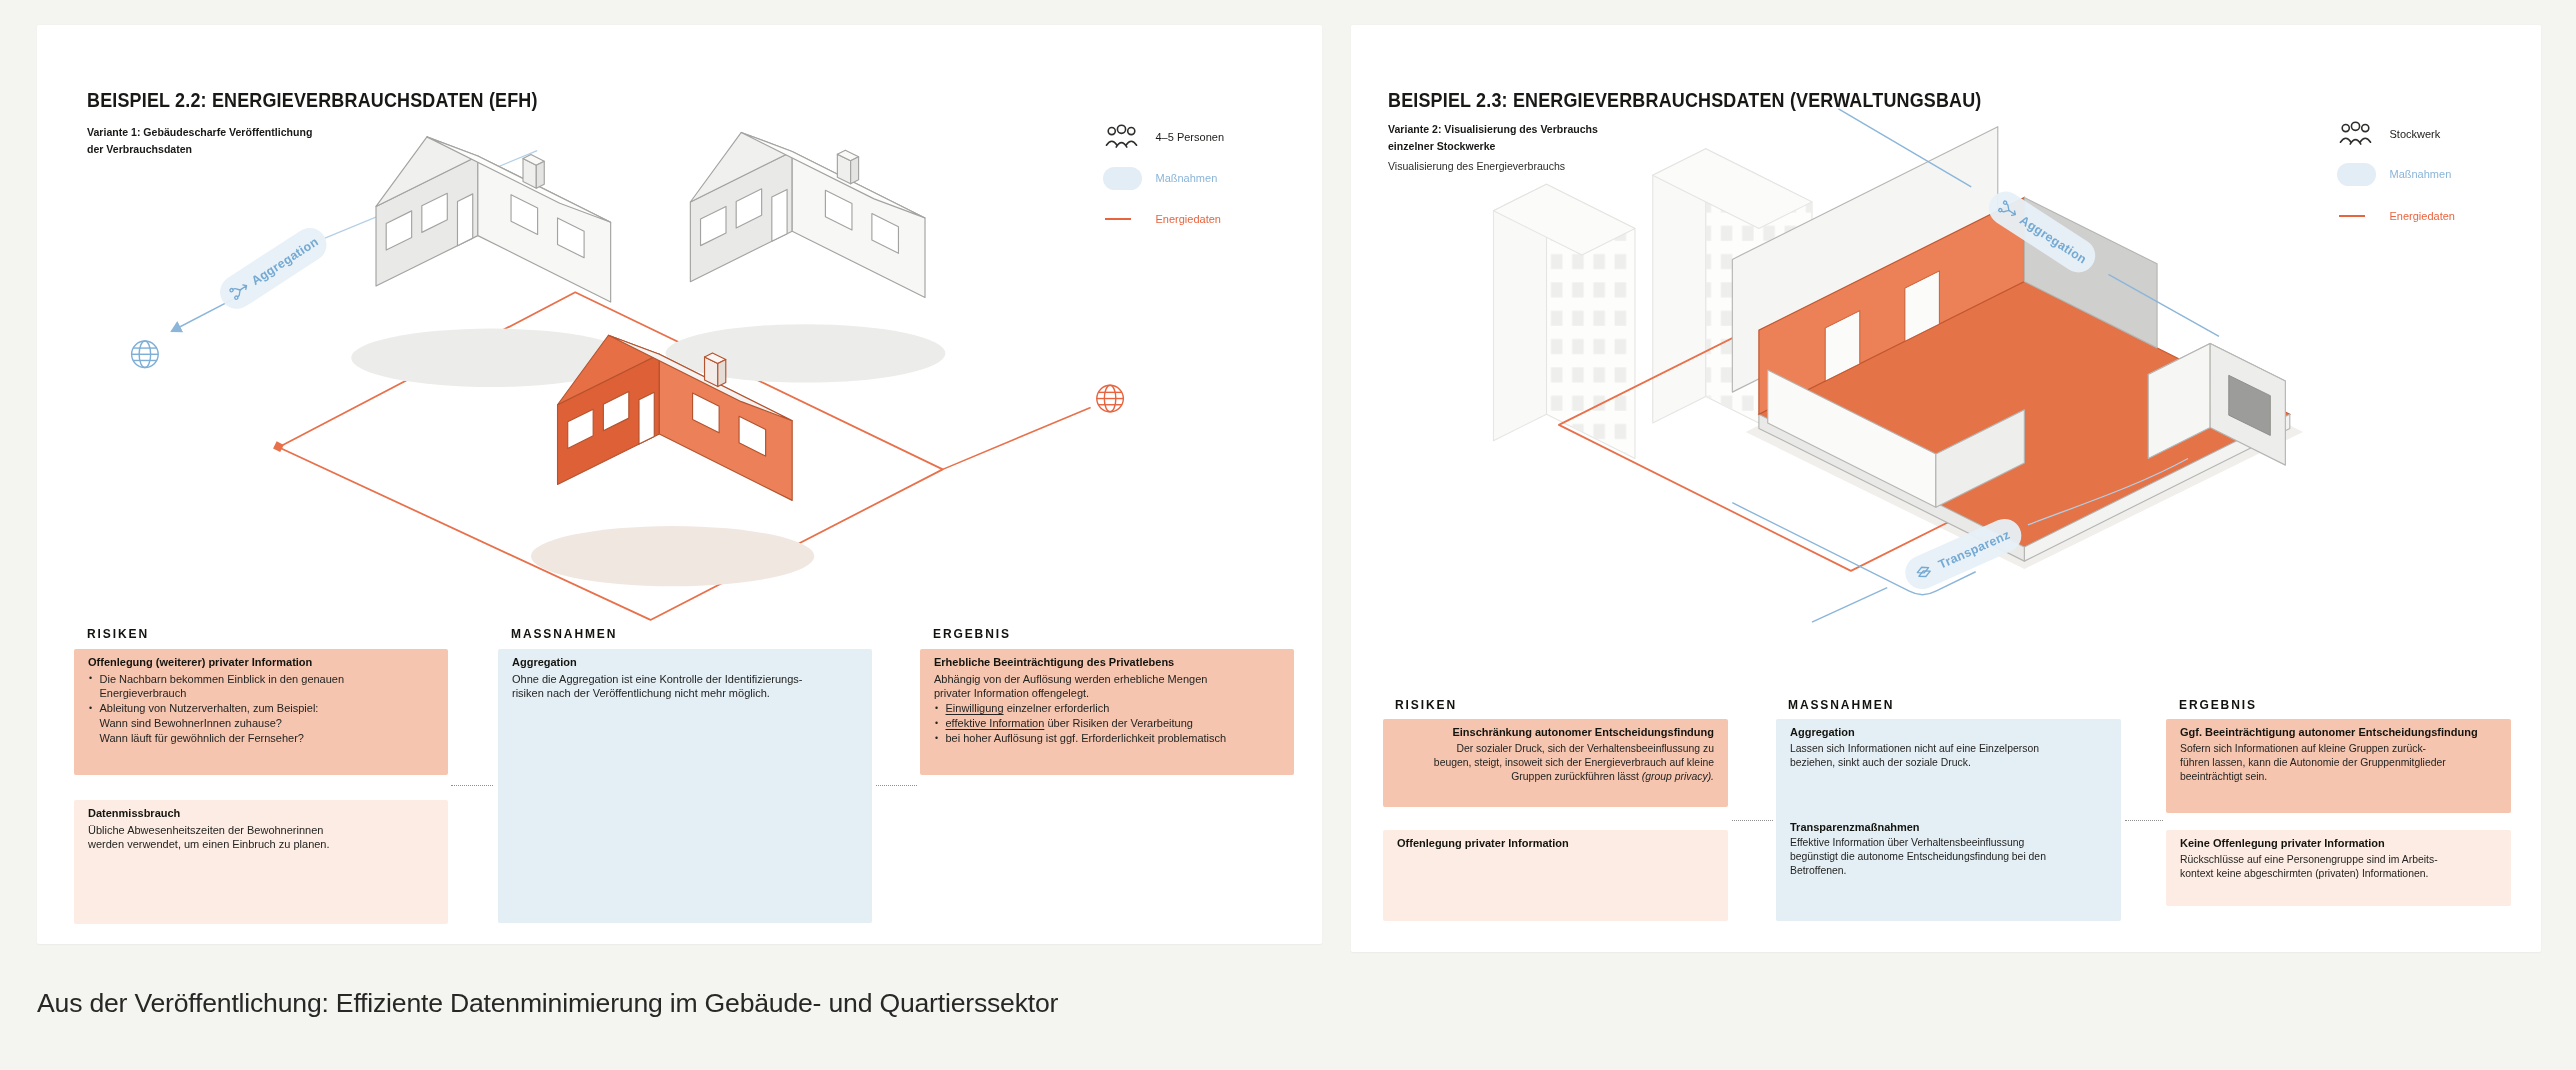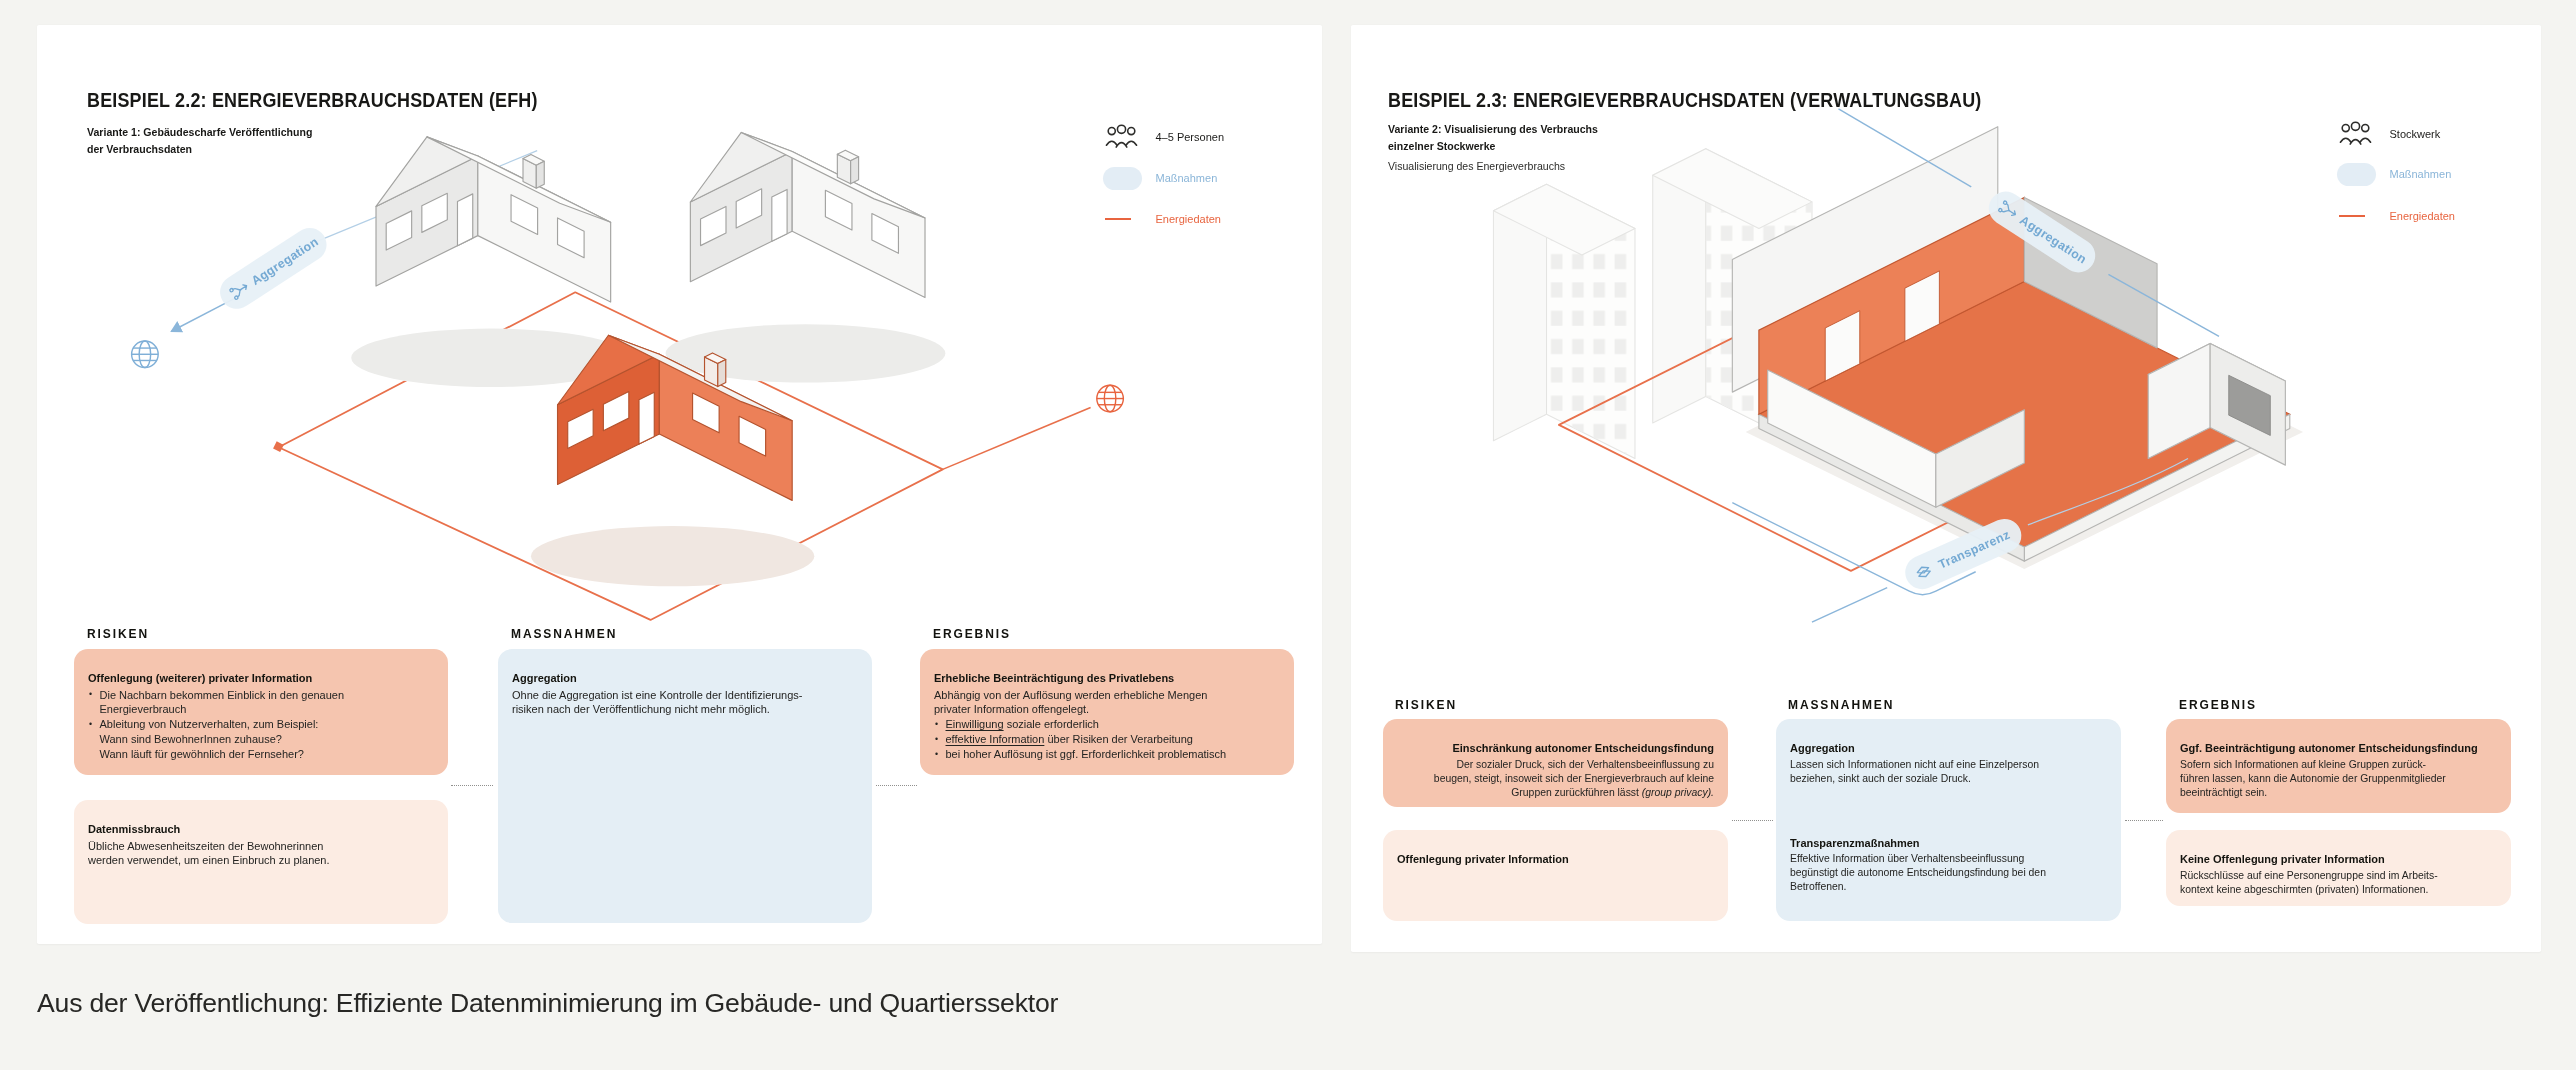--- a/index.html
+++ b/index.html
@@ -22,21 +22,21 @@
 
   .legend-row { position:absolute; display:flex; align-items:center; gap:11.5px; height:26.6px; }
   .legend-swatch { width:41px; display:flex; align-items:center; }
   .legend-label { font-size:11px; color:#1c1c1a; }
   .legend-label.blue   { color:#8ab5d8; }
   .legend-label.orange { color:#e8643f; }
   .pill-swatch { width:39px; height:23px; border-radius:11.5px; background:#e3edf5; }
   .line-swatch { width:26.6px; height:0; border-top:2.2px solid #e8643f; margin-left:1.8px; }
 
   .col-heading { position:absolute; font-size:12px; font-weight:700; letter-spacing:1.9px; color:#12120e; }
-  .box { position:absolute; border-radius:14px; padding:23px 14px; box-sizing:border-box; }
+  .box { position:absolute; border-radius:2px; padding:7px 14px; box-sizing:border-box; }
   .box.salmon { background:#f5c5af; }
   .box.peach  { background:#fcece3; }
   .box.blue   { background:#e4eef5; }
   .box-title { font-size:11px; font-weight:700; color:#14140f; margin:0 0 3.5px 0; }
   .box-body  { font-size:11px; line-height:1.36; color:#242422; }
   .pre { white-space:pre-line; }
   #panel-right .box-title { font-size:11px; }
   #panel-right .box-body  { font-size:10.4px; line-height:1.35; }
   .box-section2 { margin-top:51px; }
 
@@ -229,21 +229,21 @@
     <div class="box-title">Aggregation</div>
     <div class="box-body pre">Ohne die Aggregation ist eine Kontrolle der Identifizierungs-
 risiken nach der Veröffentlichung nicht mehr möglich.</div>
   </div>
 
   <div class="box salmon" style="left:883px; top:624px; width:374px; height:126px;">
     <div class="box-title">Erhebliche Beeinträchtigung des Privatlebens</div>
     <div class="box-body pre">Abhängig von der Auflösung werden erhebliche Mengen
 privater Information offengelegt.</div>
     <ul class="bullets box-body">
-      <li><span class="u">Einwilligung</span><span> soziale erforderlich</span></li>
+      <li><span class="u">Einwilligung</span><span> einzelner erforderlich</span></li>
       <li><span class="u">effektive Information</span><span> über Risiken der Verarbeitung</span></li>
       <li><span>bei hoher Auflösung ist ggf. Erforderlichkeit problematisch</span></li>
     </ul>
   </div>
 
   <div class="dots" style="left:414px; top:760px; width:42px;"></div>
   <div class="dots" style="left:839px; top:760px; width:41px;"></div>
 </div>
 
 <div class="panel" id="panel-right">

